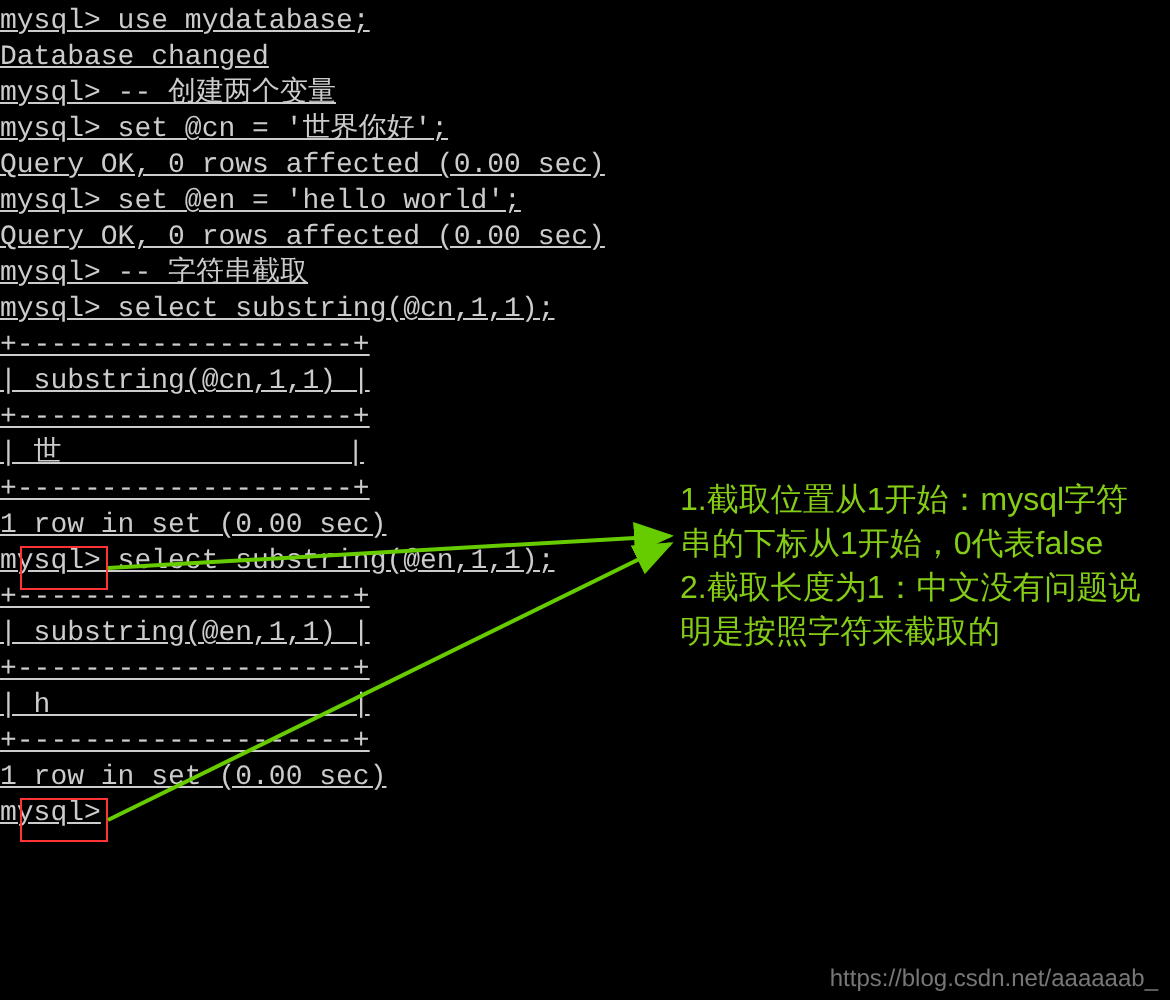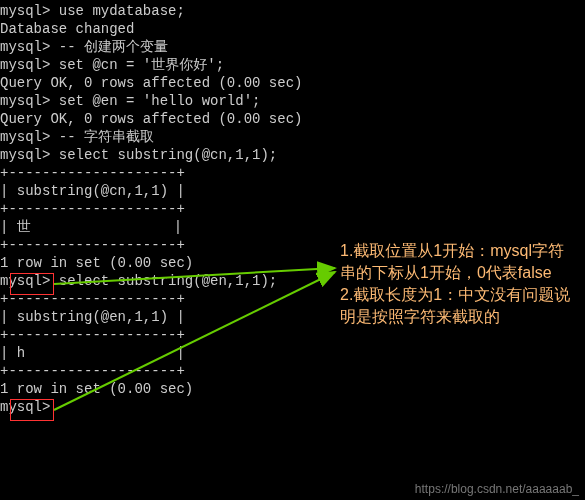--- a/index.html
+++ b/index.html
@@ -14,27 +14,27 @@
     line-height: 18px;
     overflow: hidden;
     position: relative;
   }
   #terminal {
     position: absolute;
     left: 0;
     top: 2px;
     white-space: pre;
   }
-  .line { white-space: pre; }
+  .line { white-space: pre; text-decoration: underline; }
   .annotation {
     position: absolute;
     left: 340px;
     top: 240px;
     width: 240px;
-    color: #fdba74;
+    color: #84cc16;
     font-family: "Microsoft YaHei", "SimSun", sans-serif;
     font-size: 16px;
     line-height: 22px;
     white-space: normal;
   }
   .redbox {
     position: absolute;
     border: 1px solid #ff3333;
     box-sizing: border-box;
   }

